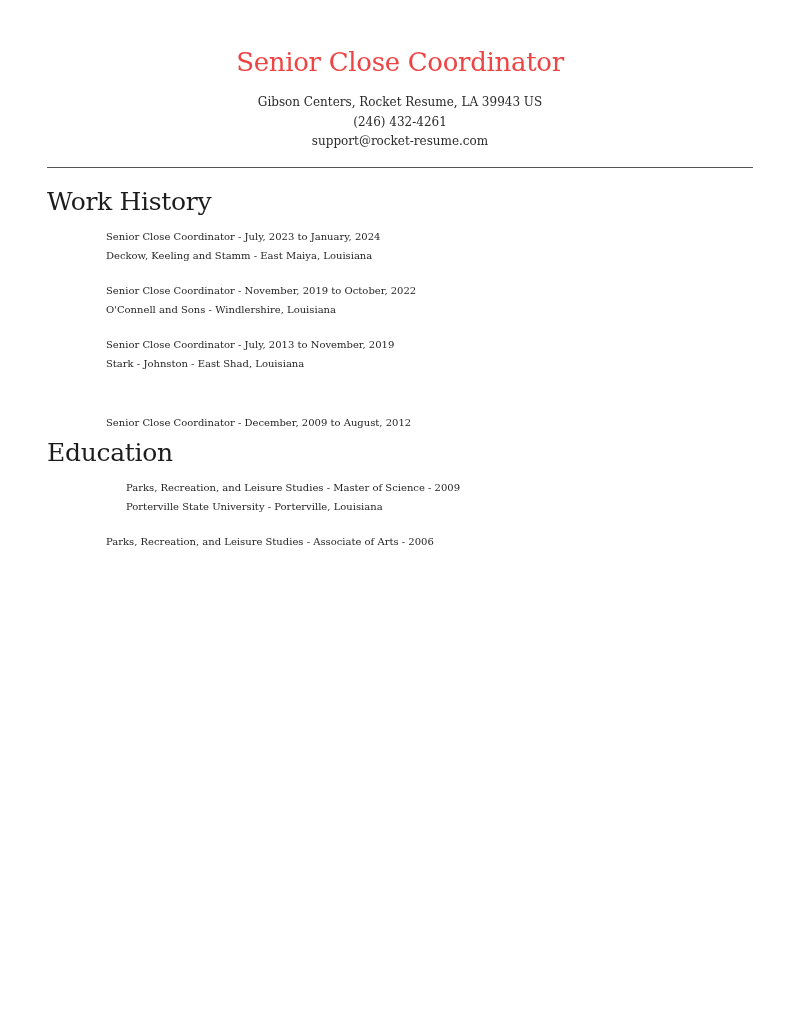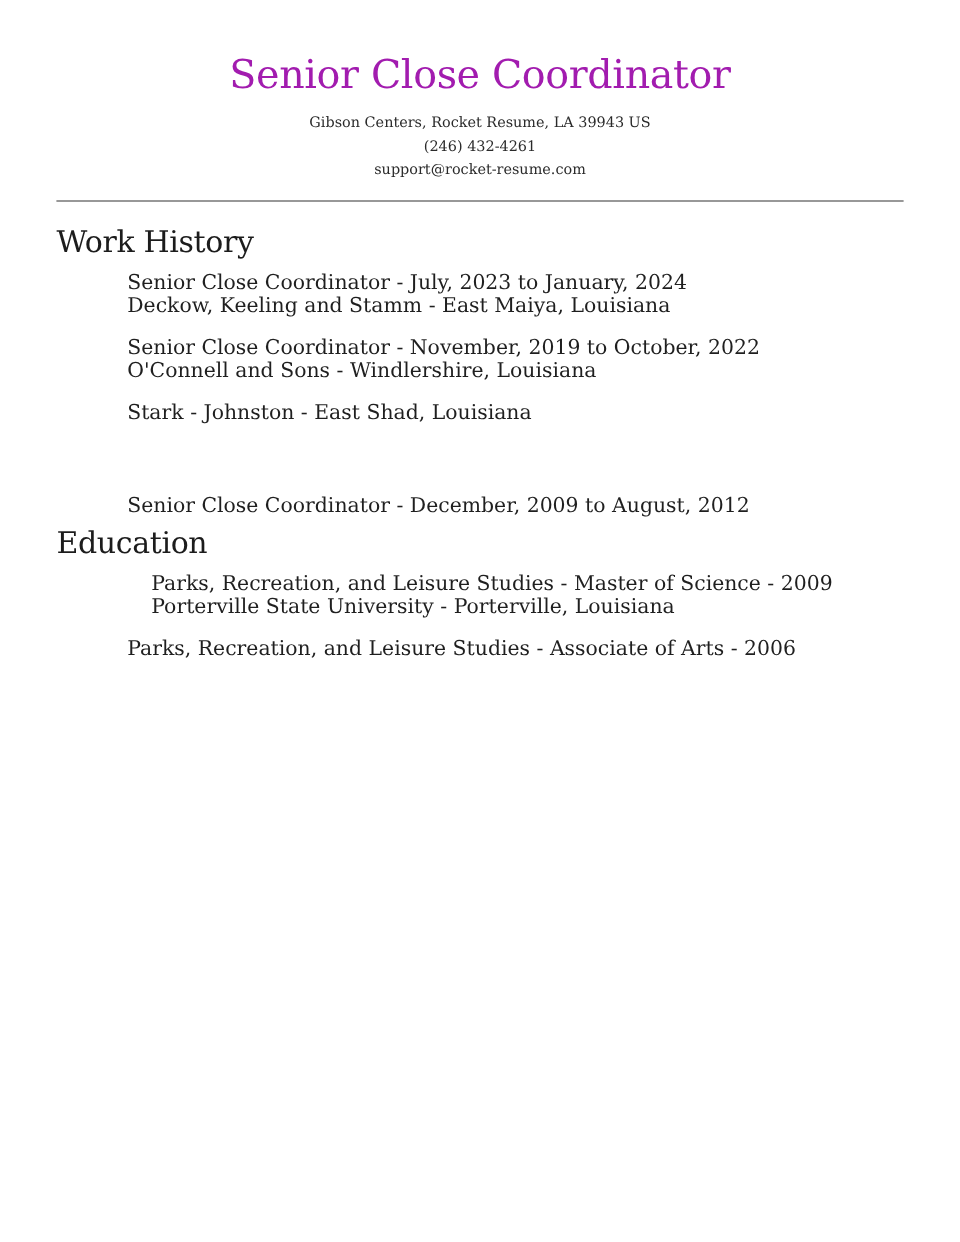--- a/index.html
+++ b/index.html
@@ -4,37 +4,37 @@
   <style>
     html, body { margin: 0; padding: 0; background: #ffffff; }
     body {
       width: 800px; height: 1035px; overflow: hidden;
       font-family: "DejaVu Serif", "Liberation Serif", serif;
       color: #1f1f1f;
     }
     .page { position: relative; width: 800px; height: 1035px; }
     .name {
       position: absolute; top: 40px; left: 0; width: 800px;
-      text-align: center; font-size: 33px; line-height: 44px; color: #a21caf;
+      text-align: center; font-size: 26px; line-height: 44px; color: #ef4444;
       font-weight: normal; margin: 0; letter-spacing: -0.3px;
     }
     .contact {
       position: absolute; top: 93px; left: 0; width: 800px;
       text-align: center; font-size: 12px; line-height: 19.5px; color: #2a2a2a;
     }
     .divider {
       position: absolute; top: 167px; left: 47px; width: 706px; height: 0;
       border-top: 1.5px solid #555555;
     }
     .section-title {
       position: absolute; left: 47px; font-size: 25px; line-height: 32px;
       font-weight: normal; margin: 0; color: #1c1c1c; letter-spacing: -0.3px;
     }
     .entry {
-      position: absolute; left: 106px; font-size: 17px; line-height: 19px; color: #1f1f1f;
+      position: absolute; left: 106px; font-size: 10px; line-height: 19px; color: #1f1f1f;
       white-space: nowrap;
     }
     .entry div { margin: 0; }
   </style>
 </head>
 <body>
 
 <div class="page">
   <h1 class="name">Senior Close Coordinator</h1>
 
@@ -50,20 +50,21 @@
 
   <div class="entry" style="top:227px;">
     <div>Senior Close Coordinator - July, 2023 to January, 2024</div>
     <div>Deckow, Keeling and Stamm - East Maiya, Louisiana</div>
   </div>
   <div class="entry" style="top:281px;">
     <div>Senior Close Coordinator - November, 2019 to October, 2022</div>
     <div>O'Connell and Sons - Windlershire, Louisiana</div>
   </div>
   <div class="entry" style="top:335px;">
+    <div>Senior Close Coordinator - July, 2013 to November, 2019</div>
     <div>Stark - Johnston - East Shad, Louisiana</div>
   </div>
   <div class="entry" style="top:389px;margin-top:24px;">
     <div>Senior Close Coordinator - December, 2009 to August, 2012</div>
   </div>
 
   <h2 class="section-title" style="top:437px;">Education</h2>
 
   <div class="entry" style="top:478px;margin-left:20px;">
     <div>Parks, Recreation, and Leisure Studies - Master of Science - 2009</div>

